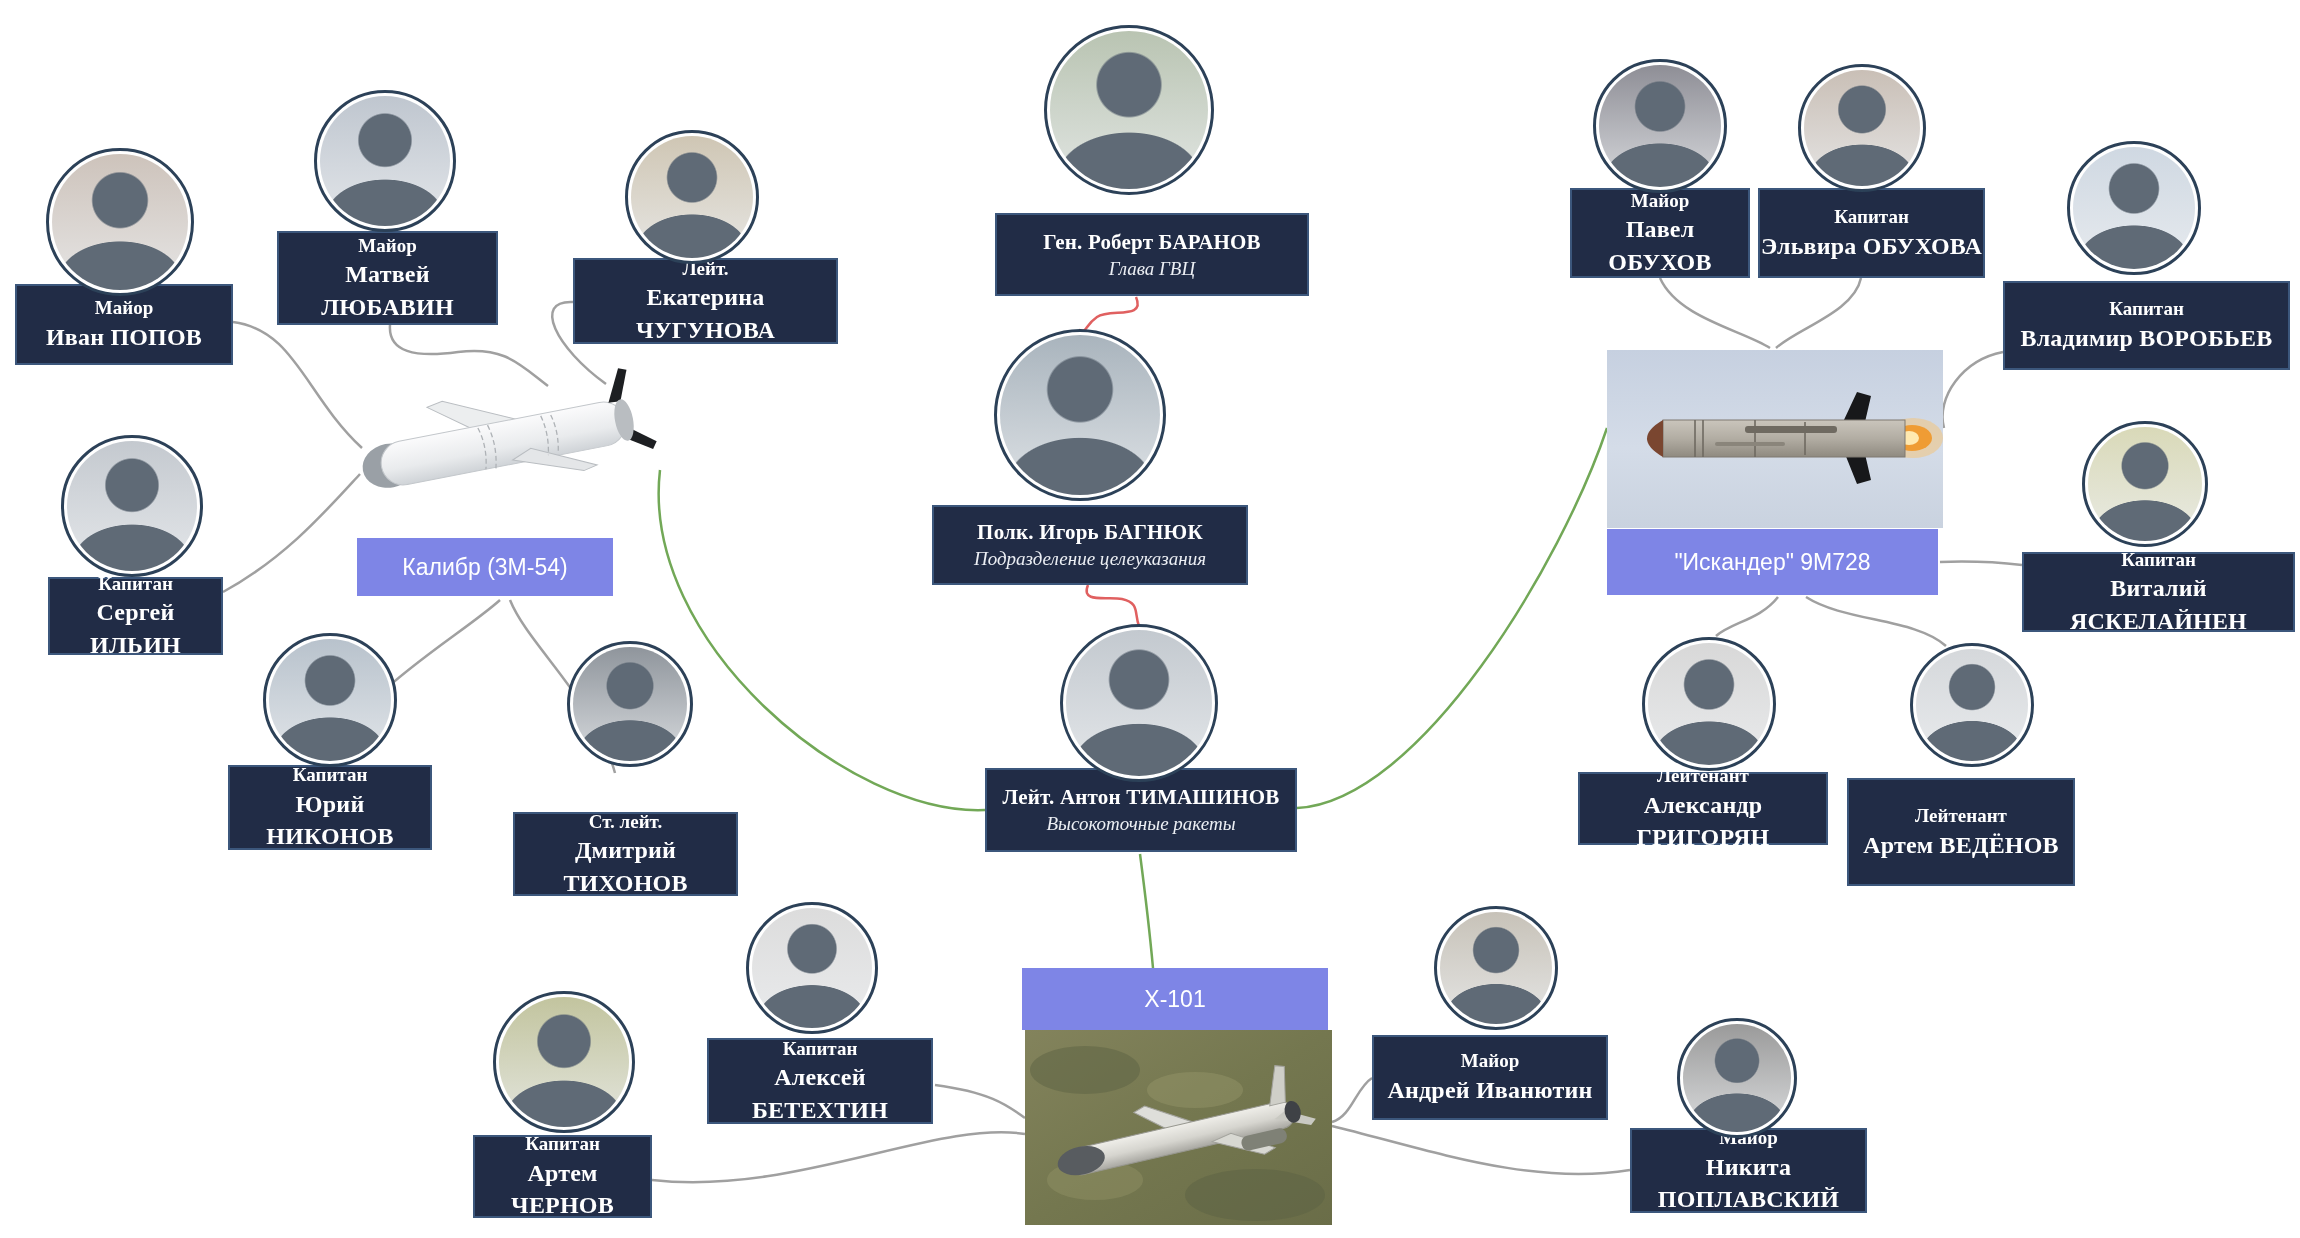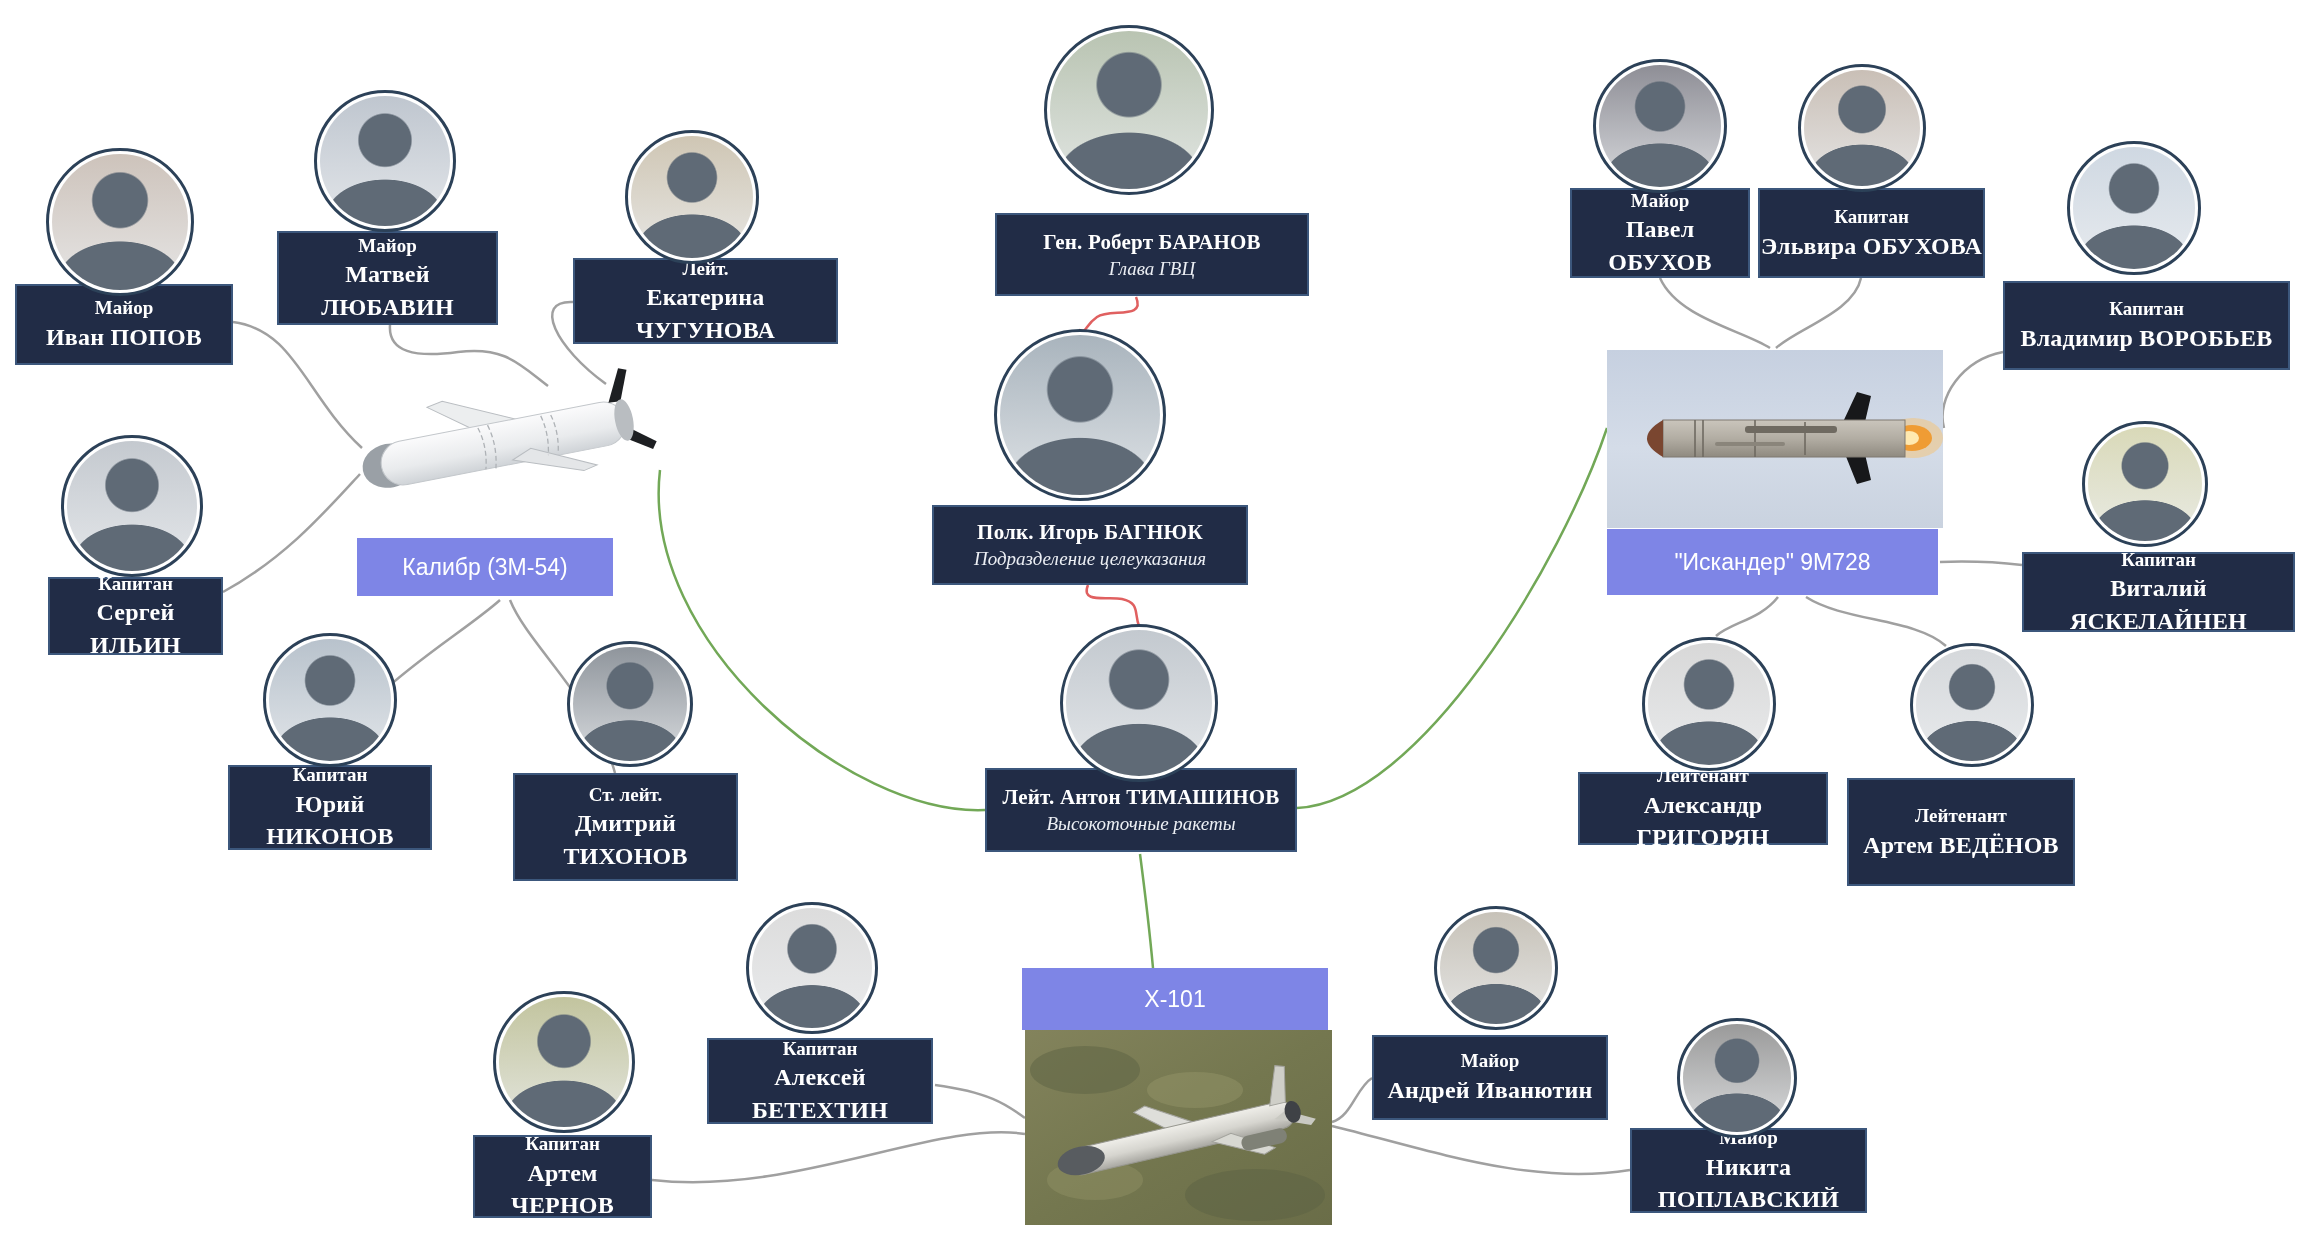--- a/index.html
+++ b/index.html
@@ -258,21 +258,21 @@
     <span class="l2">Артем ВЕДЁНОВ</span>
   </div>
   <div class="plabel" style="left:48px;top:577px;width:175px;height:78px">
     <span class="l1">Капитан</span>
     <span class="l2">Сергей ИЛЬИН</span>
   </div>
   <div class="plabel" style="left:228px;top:765px;width:204px;height:85px">
     <span class="l1">Капитан</span>
     <span class="l2">Юрий НИКОНОВ</span>
   </div>
-  <div class="plabel" style="left:513px;top:773px;width:225px;height:108px">
+  <div class="plabel" style="left:513px;top:812px;width:225px;height:84px">
     <span class="l1">Ст. лейт.</span>
     <span class="l2">Дмитрий ТИХОНОВ</span>
   </div>
   <div class="plabel" style="left:707px;top:1038px;width:226px;height:86px">
     <span class="l1">Капитан</span>
     <span class="l2">Алексей БЕТЕХТИН</span>
   </div>
   <div class="plabel" style="left:473px;top:1135px;width:179px;height:83px">
     <span class="l1">Капитан</span>
     <span class="l2">Артем ЧЕРНОВ</span>

